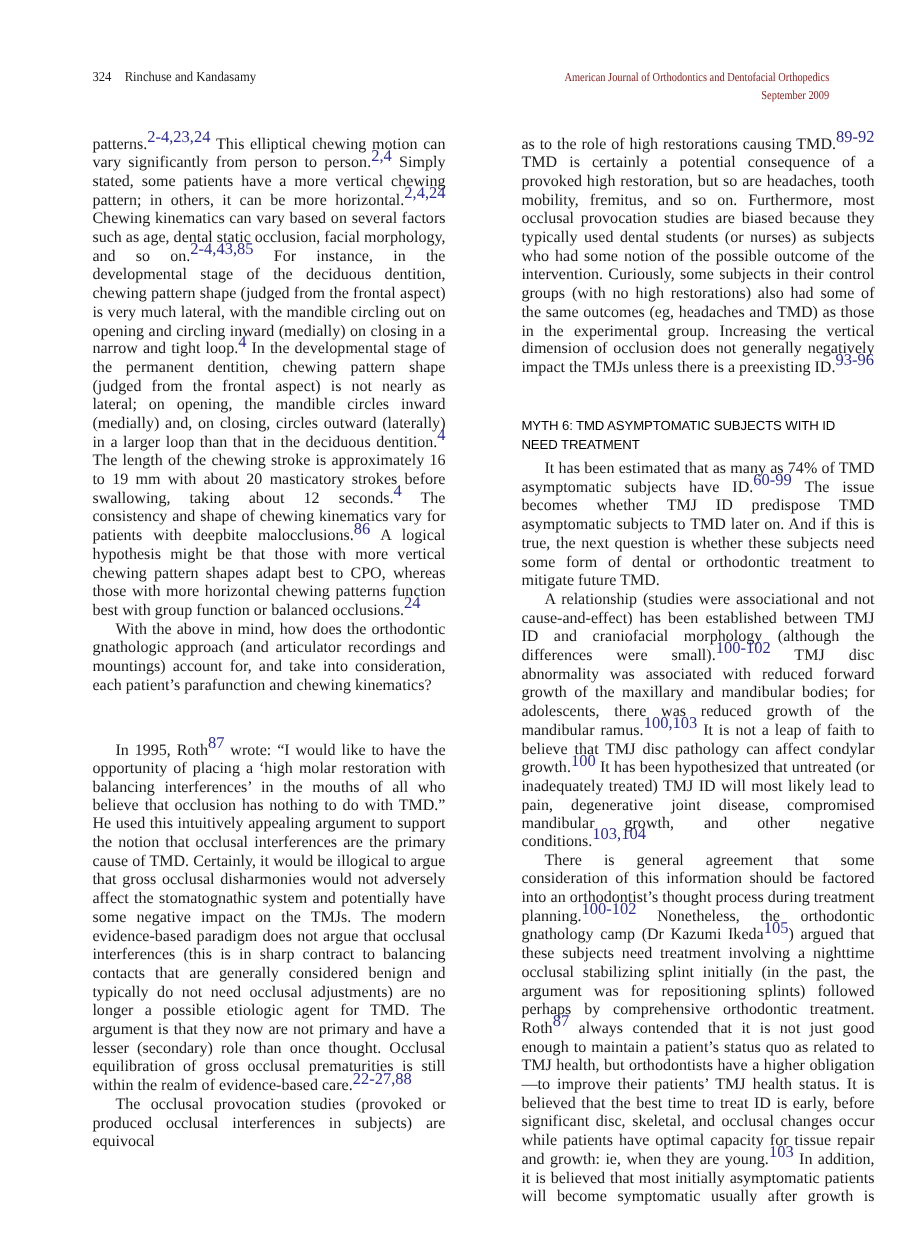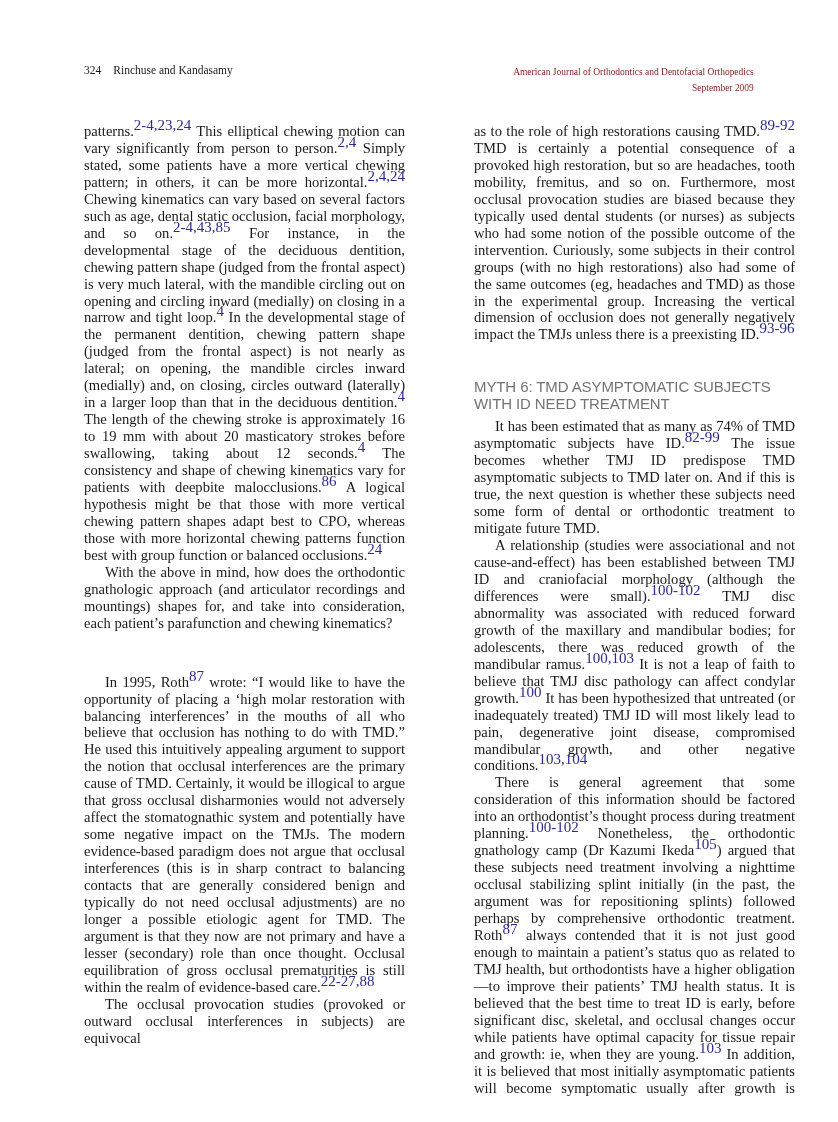--- a/index.html
+++ b/index.html
@@ -23,22 +23,22 @@
     color: #1a1a1a; text-align: justify; hyphens: manual;
   }
   .col-left { left: 84px; }
   .col-right { left: 437px; margin-left: 37px; }
   .col p { margin: 0; text-indent: 0; }
   .col p.indent { text-indent: 21px; }
   .col sup {
     color: #2b2b8f; font-size: 15px; line-height: 0; vertical-align: 0; position: relative; top: -6px;
   }
   .heading {
-    font-family: "Liberation Sans", sans-serif; font-size: 15px; line-height: 16.5px;
-    color: #737373; text-align: left; letter-spacing: -0.1px;
+    font-family: "Liberation Sans", sans-serif; font-size: 12px; line-height: 16.5px;
+    color: #000000; text-align: left; letter-spacing: -0.1px;
   }
   .gap-before-heading { height: 36px; }
   .gap-after-heading { height: 6px; }
 </style>
 </head>
 <body>
 
 <div class="page">
 
   <div class="running-head-left">
@@ -47,37 +47,37 @@
   </div>
 
   <div class="running-head-right">
     <div>American Journal of Orthodontics and Dentofacial Orthopedics</div>
     <div>September 2009</div>
   </div>
 
   <div class="col col-left">
     <p><span>patterns.</span><sup>2-4,23,24</sup><span> This elliptical chewing motion can vary significantly from person to person.</span><sup>2,4</sup><span> Simply stated, some patients have a more vertical chewing pattern; in others, it can be more horizontal.</span><sup>2,4,24</sup><span> Chewing kinematics can vary based on several factors such as age, dental static occlusion, facial morphology, and so on.</span><sup>2-4,43,85</sup><span> For instance, in the developmental stage of the deciduous dentition, chewing pattern shape (judged from the frontal aspect) is very much lateral, with the mandible circling out on opening and circling inward (medially) on closing in a narrow and tight loop.</span><sup>4</sup><span> In the developmental stage of the permanent dentition, chewing pattern shape (judged from the frontal aspect) is not nearly as lateral; on opening, the mandible circles inward (medially) and, on closing, circles outward (laterally) in a larger loop than that in the deciduous dentition.</span><sup>4</sup><span> The length of the chewing stroke is approximately 16 to 19 mm with about 20 masticatory strokes before swallowing, taking about 12 seconds.</span><sup>4</sup><span> The consistency and shape of chewing kinematics vary for patients with deepbite malocclusions.</span><sup>86</sup><span> A logical hypothesis might be that those with more vertical chewing pattern shapes adapt best to CPO, whereas those with more horizontal chewing patterns function best with group function or balanced occlusions.</span><sup>24</sup></p>
 
-    <p class="indent">With the above in mind, how does the orthodontic gnathologic approach (and articulator recordings and mountings) shapes for, and take into consideration, each patient’s parafunction and chewing kinematics?</p>
+    <p class="indent">With the above in mind, how does the orthodontic gnathologic approach (and articulator recordings and mountings) account for, and take into consideration, each patient’s parafunction and chewing kinematics?</p>
 
     <div class="gap-before-heading"></div>
     <div class="gap-after-heading"></div>
 
     <p class="indent"><span>In 1995, Roth</span><sup>87</sup><span> wrote: “I would like to have the opportunity of placing a ‘high molar restoration with balancing interferences’ in the mouths of all who believe that occlusion has nothing to do with TMD.” He used this intuitively appealing argument to support the notion that occlusal interferences are the primary cause of TMD. Certainly, it would be illogical to argue that gross occlusal disharmonies would not adversely affect the stomatognathic system and potentially have some negative impact on the TMJs. The modern evidence-based paradigm does not argue that occlusal interferences (this is in sharp contract to balancing contacts that are generally considered benign and typically do not need occlusal adjustments) are no longer a possible etiologic agent for TMD. The argument is that they now are not primary and have a lesser (secondary) role than once thought. Occlusal equilibration of gross occlusal prematurities is still within the realm of evidence-based care.</span><sup>22-27,88</sup></p>
 
-    <p class="indent" style="text-align-last: justify;">The occlusal provocation studies (provoked or outward occlusal interferences in subjects) are equivocal</p>
+    <p class="indent" style="text-align-last: justify;">The occlusal provocation studies (provoked or produced occlusal interferences in subjects) are equivocal</p>
   </div>
 
   <div class="col col-right">
     <p><span>as to the role of high restorations causing TMD.</span><sup>89-92</sup><span> TMD is certainly a potential consequence of a provoked high restoration, but so are headaches, tooth mobility, fremitus, and so on. Furthermore, most occlusal provocation studies are biased because they typically used dental students (or nurses) as subjects who had some notion of the possible outcome of the intervention. Curiously, some subjects in their control groups (with no high restorations) also had some of the same outcomes (eg, headaches and TMD) as those in the experimental group. Increasing the vertical dimension of occlusion does not generally negatively impact the TMJs unless there is a preexisting ID.</span><sup>93-96</sup></p>
 
     <div class="gap-before-heading"></div>
     <div class="heading">MYTH 6: TMD ASYMPTOMATIC SUBJECTS WITH ID NEED TREATMENT</div>
     <div class="gap-after-heading"></div>
 
-    <p class="indent"><span>It has been estimated that as many as 74% of TMD asymptomatic subjects have ID.</span><sup>82-99</sup><span> The issue becomes whether TMJ ID predispose TMD asymptomatic subjects to TMD later on. And if this is true, the next question is whether these subjects need some form of dental or orthodontic treatment to mitigate future TMD.</span></p>
+    <p class="indent"><span>It has been estimated that as many as 74% of TMD asymptomatic subjects have ID.</span><sup>60-99</sup><span> The issue becomes whether TMJ ID predispose TMD asymptomatic subjects to TMD later on. And if this is true, the next question is whether these subjects need some form of dental or orthodontic treatment to mitigate future TMD.</span></p>
 
     <p class="indent"><span>A relationship (studies were associational and not cause-and-effect) has been established between TMJ ID and craniofacial morphology (although the differences were small).</span><sup>100-102</sup><span> TMJ disc abnormality was associated with reduced forward growth of the maxillary and mandibular bodies; for adolescents, there was reduced growth of the mandibular ramus.</span><sup>100,103</sup><span> It is not a leap of faith to believe that TMJ disc pathology can affect condylar growth.</span><sup>100</sup><span> It has been hypothesized that untreated (or inadequately treated) TMJ ID will most likely lead to pain, degenerative joint disease, compromised mandibular growth, and other negative conditions.</span><sup>103,104</sup></p>
 
     <p class="indent" style="text-align-last: justify;"><span>There is general agreement that some consideration of this information should be factored into an orthodontist’s thought process during treatment planning.</span><sup>100-102</sup><span> Nonetheless, the orthodontic gnathology camp (Dr Kazumi Ikeda</span><sup>105</sup><span>) argued that these subjects need treatment involving a nighttime occlusal stabilizing splint initially (in the past, the argument was for repositioning splints) followed perhaps by comprehensive orthodontic treatment. Roth</span><sup>87</sup><span> always contended that it is not just good enough to maintain a patient’s status quo as related to TMJ health, but orthodontists have a higher obligation—to improve their patients’ TMJ health status. It is believed that the best time to treat ID is early, before significant disc, skeletal, and occlusal changes occur while patients have optimal capacity for tissue repair and growth: ie, when they are young.</span><sup>103</sup><span> In addition, it is believed that most initially asymptomatic patients will become symptomatic usually after growth is</span></p>
   </div>
 
 </div>
 
 </body></html>

